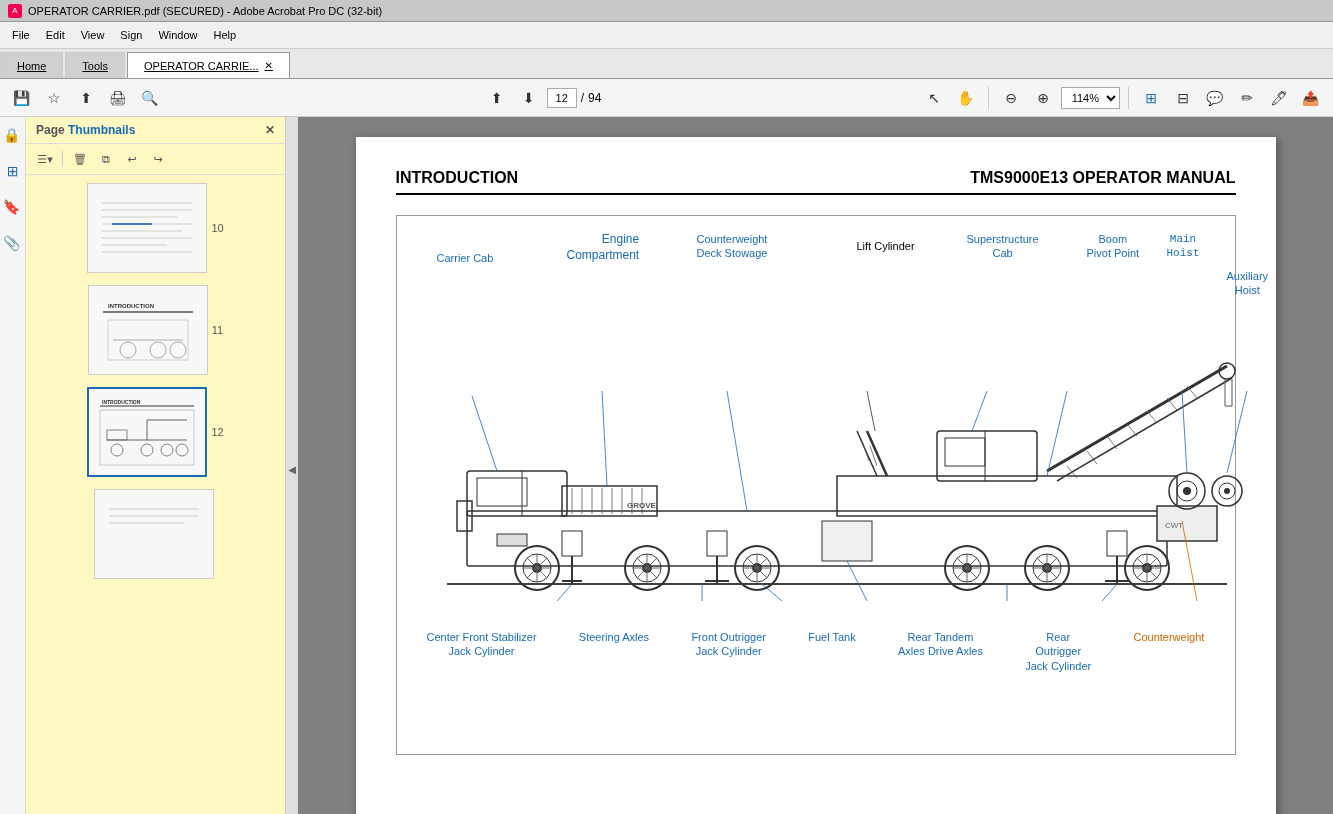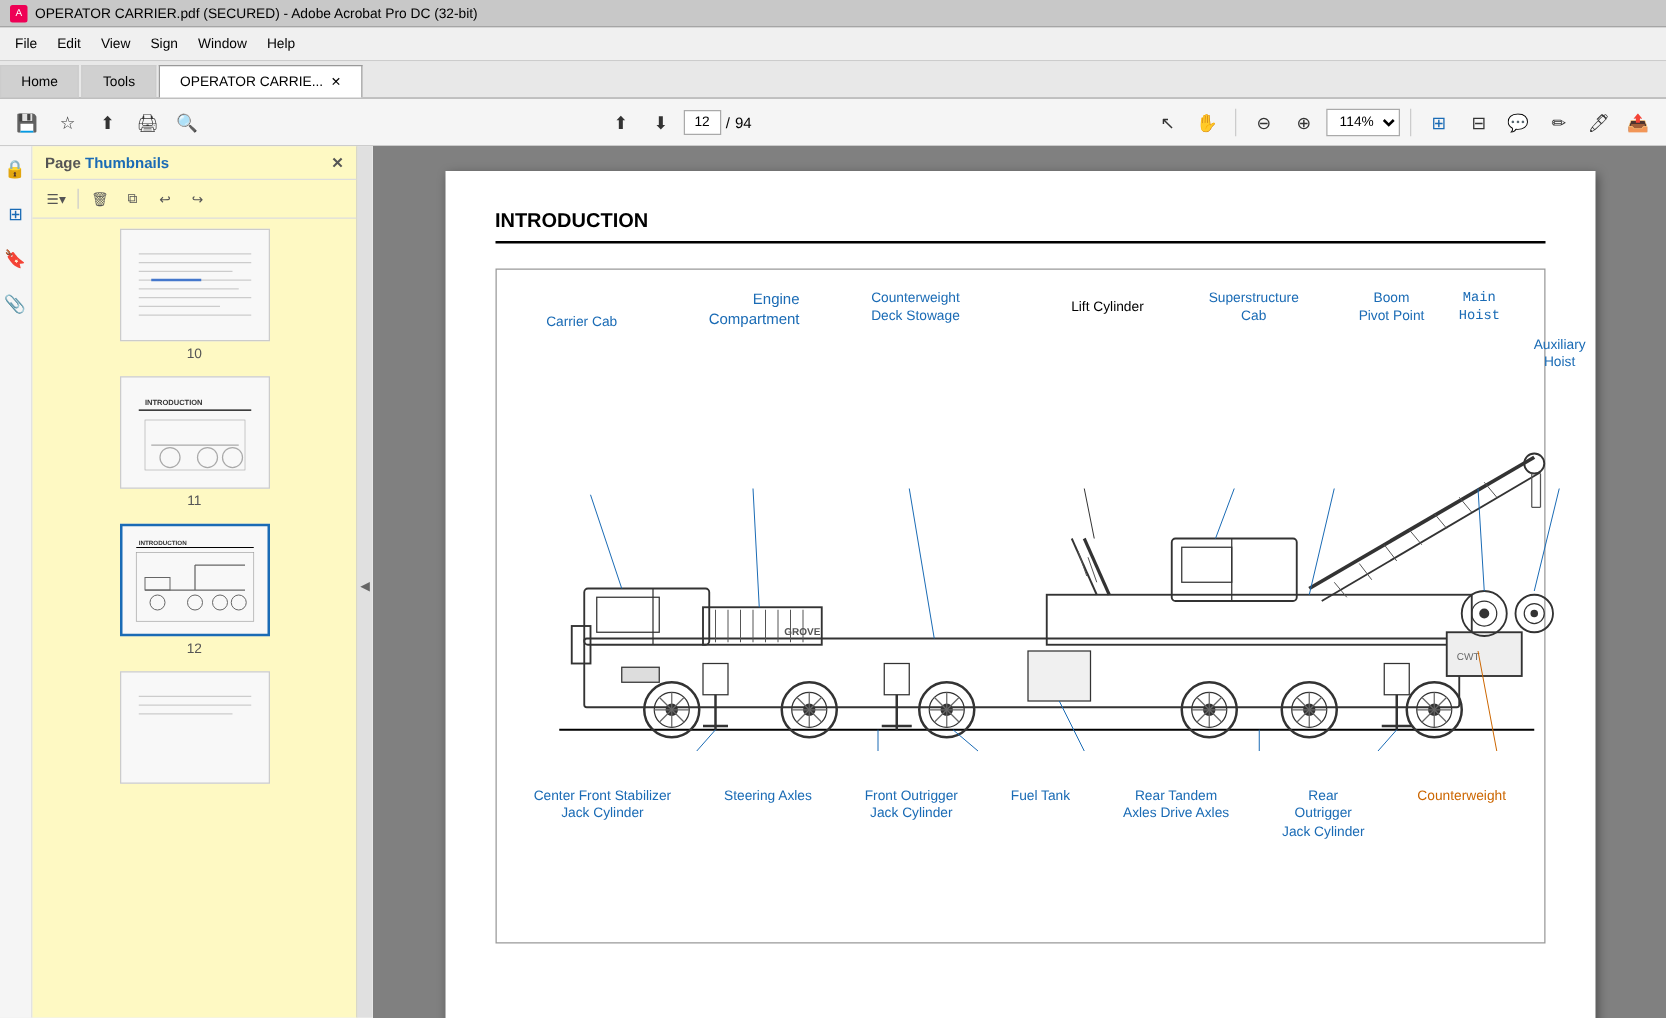--- a/index.html
+++ b/index.html
@@ -30,20 +30,21 @@
     }
     .menu-item { padding: 2px 8px; cursor: pointer; }
 
     
     .tab-bar {
       background: #e8e8e8;
       height: 30px;
       display: flex;
       align-items: flex-end;
       border-bottom: 1px solid #999;
+      text-decoration: underline;
     }
     .tab {
       height: 26px;
       padding: 0 16px;
       display: flex;
       align-items: center;
       font-size: 11px;
       cursor: pointer;
       border: 1px solid #ccc;
       border-bottom: none;
@@ -131,21 +132,20 @@
       flex: 1;
       overflow-y: auto;
       padding: 8px 4px;
       display: flex;
       flex-direction: column;
       gap: 12px;
       align-items: center;
     }
     .thumb-item {
       display: flex;
-      flex-direction: column;
       align-items: center;
       gap: 4px;
       cursor: pointer;
     }
     .thumb-img {
       width: 120px;
       height: 90px;
       border: 1px solid #ccc;
       background: #f8f8f8;
       display: flex;
@@ -403,20 +403,21 @@
     </div>
   </div>
 
   <div class="collapse-handle">◀</div>
 
   <div class="doc-area">
     <div class="doc-page">
 
       <div class="page-header-section">
         <span class="intro-title">INTRODUCTION</span>
+        <span class="manual-title">TMS9000E13 OPERATOR MANUAL</span>
       </div>
 
       <div class="diagram-container">
 
         <div style="position:relative; height:80px; margin-bottom:4px;">
 
           <div style="position:absolute; left:30px; top:20px; font-size:11px; color:#1a6bb5; text-align:center;">Carrier Cab</div>
 
           <div style="position:absolute; left:160px; top:0px; font-size:12px; color:#1a6bb5; text-align:right; line-height:1.3;">Engine<br>Compartment</div>
 

